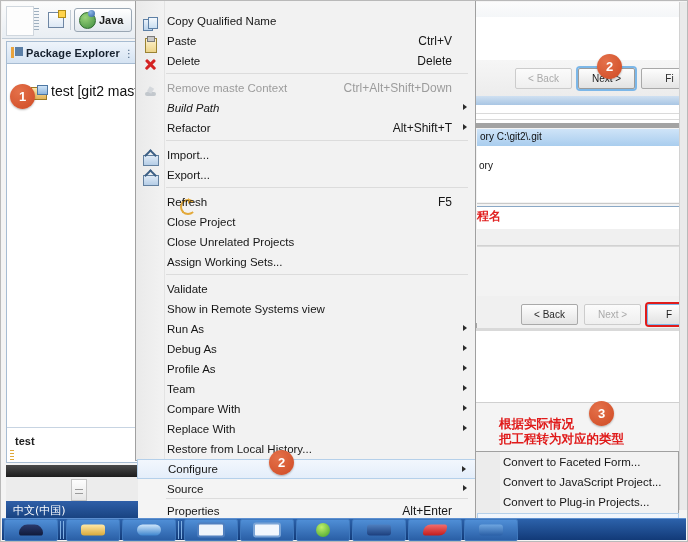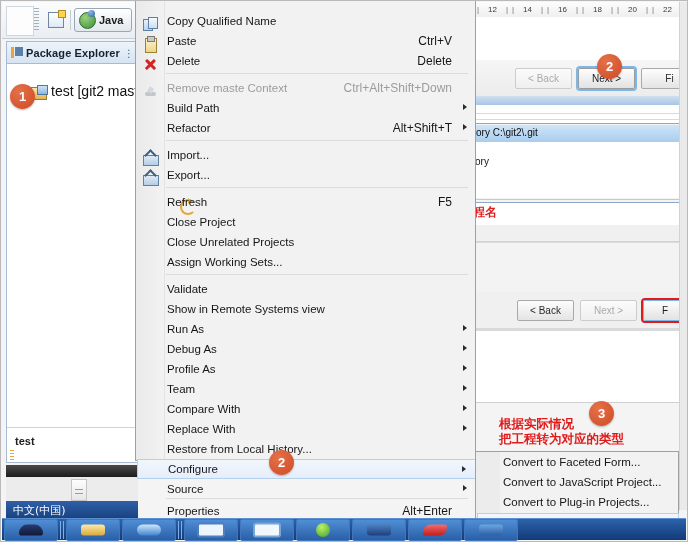--- a/index.html
+++ b/index.html
@@ -118,21 +118,21 @@
   .w1-next{left:103px;width:57px;}
   .w1-fin{left:166px;width:57px;}
 
   .wiz1-tail{position:absolute;left:474px;top:95px;width:211px;height:9px;
              background:linear-gradient(#cfe0f1,#a9c6e4);}
   .editor-white2{position:absolute;left:474px;top:104px;width:211px;height:18px;background:#ffffff;}
   .editor-line{position:absolute;left:474px;width:211px;height:1px;background:#dadada;}
 
   
   .wiz2{position:absolute;left:470px;top:122px;width:215px;height:205px;background:#f3f3f3;
-        border:1px solid #a3a3a3;box-sizing:border-box;}
+        border:5px solid #a3a3a3;box-sizing:border-box;}
   .w2-sel{position:absolute;left:1px;top:1px;right:1px;height:17px;
           background:linear-gradient(#cfe4f8,#a9cdee);overflow:hidden;}
   .w2-sel-txt{position:absolute;left:3px;top:2px;font-size:10px;color:#0d0d0d;white-space:nowrap;}
   .w2-white{position:absolute;left:1px;top:18px;right:1px;height:56px;background:#ffffff;}
   .w2-lbl{position:absolute;left:3px;top:32px;font-size:10px;color:#111111;white-space:nowrap;}
   .w2-sep{position:absolute;left:1px;right:1px;height:1px;background:#c9c9c9;}
   .w2-field{position:absolute;left:1px;top:78px;right:1px;height:22px;background:#ffffff;
             border-top:1px solid #8aa8c6;border-bottom:1px solid #8aa8c6;}
   .w2-red{position:absolute;left:1px;top:80px;font-size:12px;font-weight:700;color:#e02020;
           white-space:nowrap;font-family:"DejaVu Sans","Liberation Sans",sans-serif;}
@@ -268,31 +268,20 @@
   </div>
 
   <div class="statusline"></div>
   <div class="deskgap"></div>
   <div class="scrollthumb"></div>
 
   <div class="ime">
     <span class="ime-txt">中文(中国)</span>
   </div>
 
-  <div class="editor-ruler">
-    <div class="ruler-ticks">
-      <span class="ruler-num">12</span>
-      <span class="ruler-num">14</span>
-      <span class="ruler-num">16</span>
-      <span class="ruler-num">18</span>
-      <span class="ruler-num">20</span>
-      <span class="ruler-num">22</span>
-      <span class="ruler-num">24</span>
-    </div>
-  </div>
 
   <div class="editor-white"></div>
   <div class="wiz1-btnbar">
     <div class="wbtn wbtn-dis w1-back">&lt; Back</div>
     <div class="wbtn wbtn-focus w1-next">Next &gt;</div>
     <div class="wbtn wbtn-norm w1-fin">Fi</div>
   </div>
   <div class="wiz1-tail"></div>
   <div class="editor-white2"></div>
   <div class="editor-line" style="top:112px;"></div>
@@ -343,21 +332,21 @@
       <span class="mi-accel">Delete</span>
     </div>
 
     <div class="sep" style="top:72px;"></div>
 
     <div class="mi dis" style="top:77px;">
       <span class="mi-ico g-rfc"></span>
       <span class="mi-label">Remove maste Context</span>
       <span class="mi-accel">Ctrl+Alt+Shift+Down</span>
     </div>
-    <div class="mi" style="top:97px;">
+    <div class="mi" style="top:97px;font-style:italic;">
       <span class="mi-label">Build Path</span>
       <span class="mi-arrow"></span>
     </div>
     <div class="mi" style="top:117px;">
       <span class="mi-label">Refactor</span>
       <span class="mi-accel">Alt+Shift+T</span>
       <span class="mi-arrow"></span>
     </div>
 
     <div class="sep" style="top:139px;"></div>

